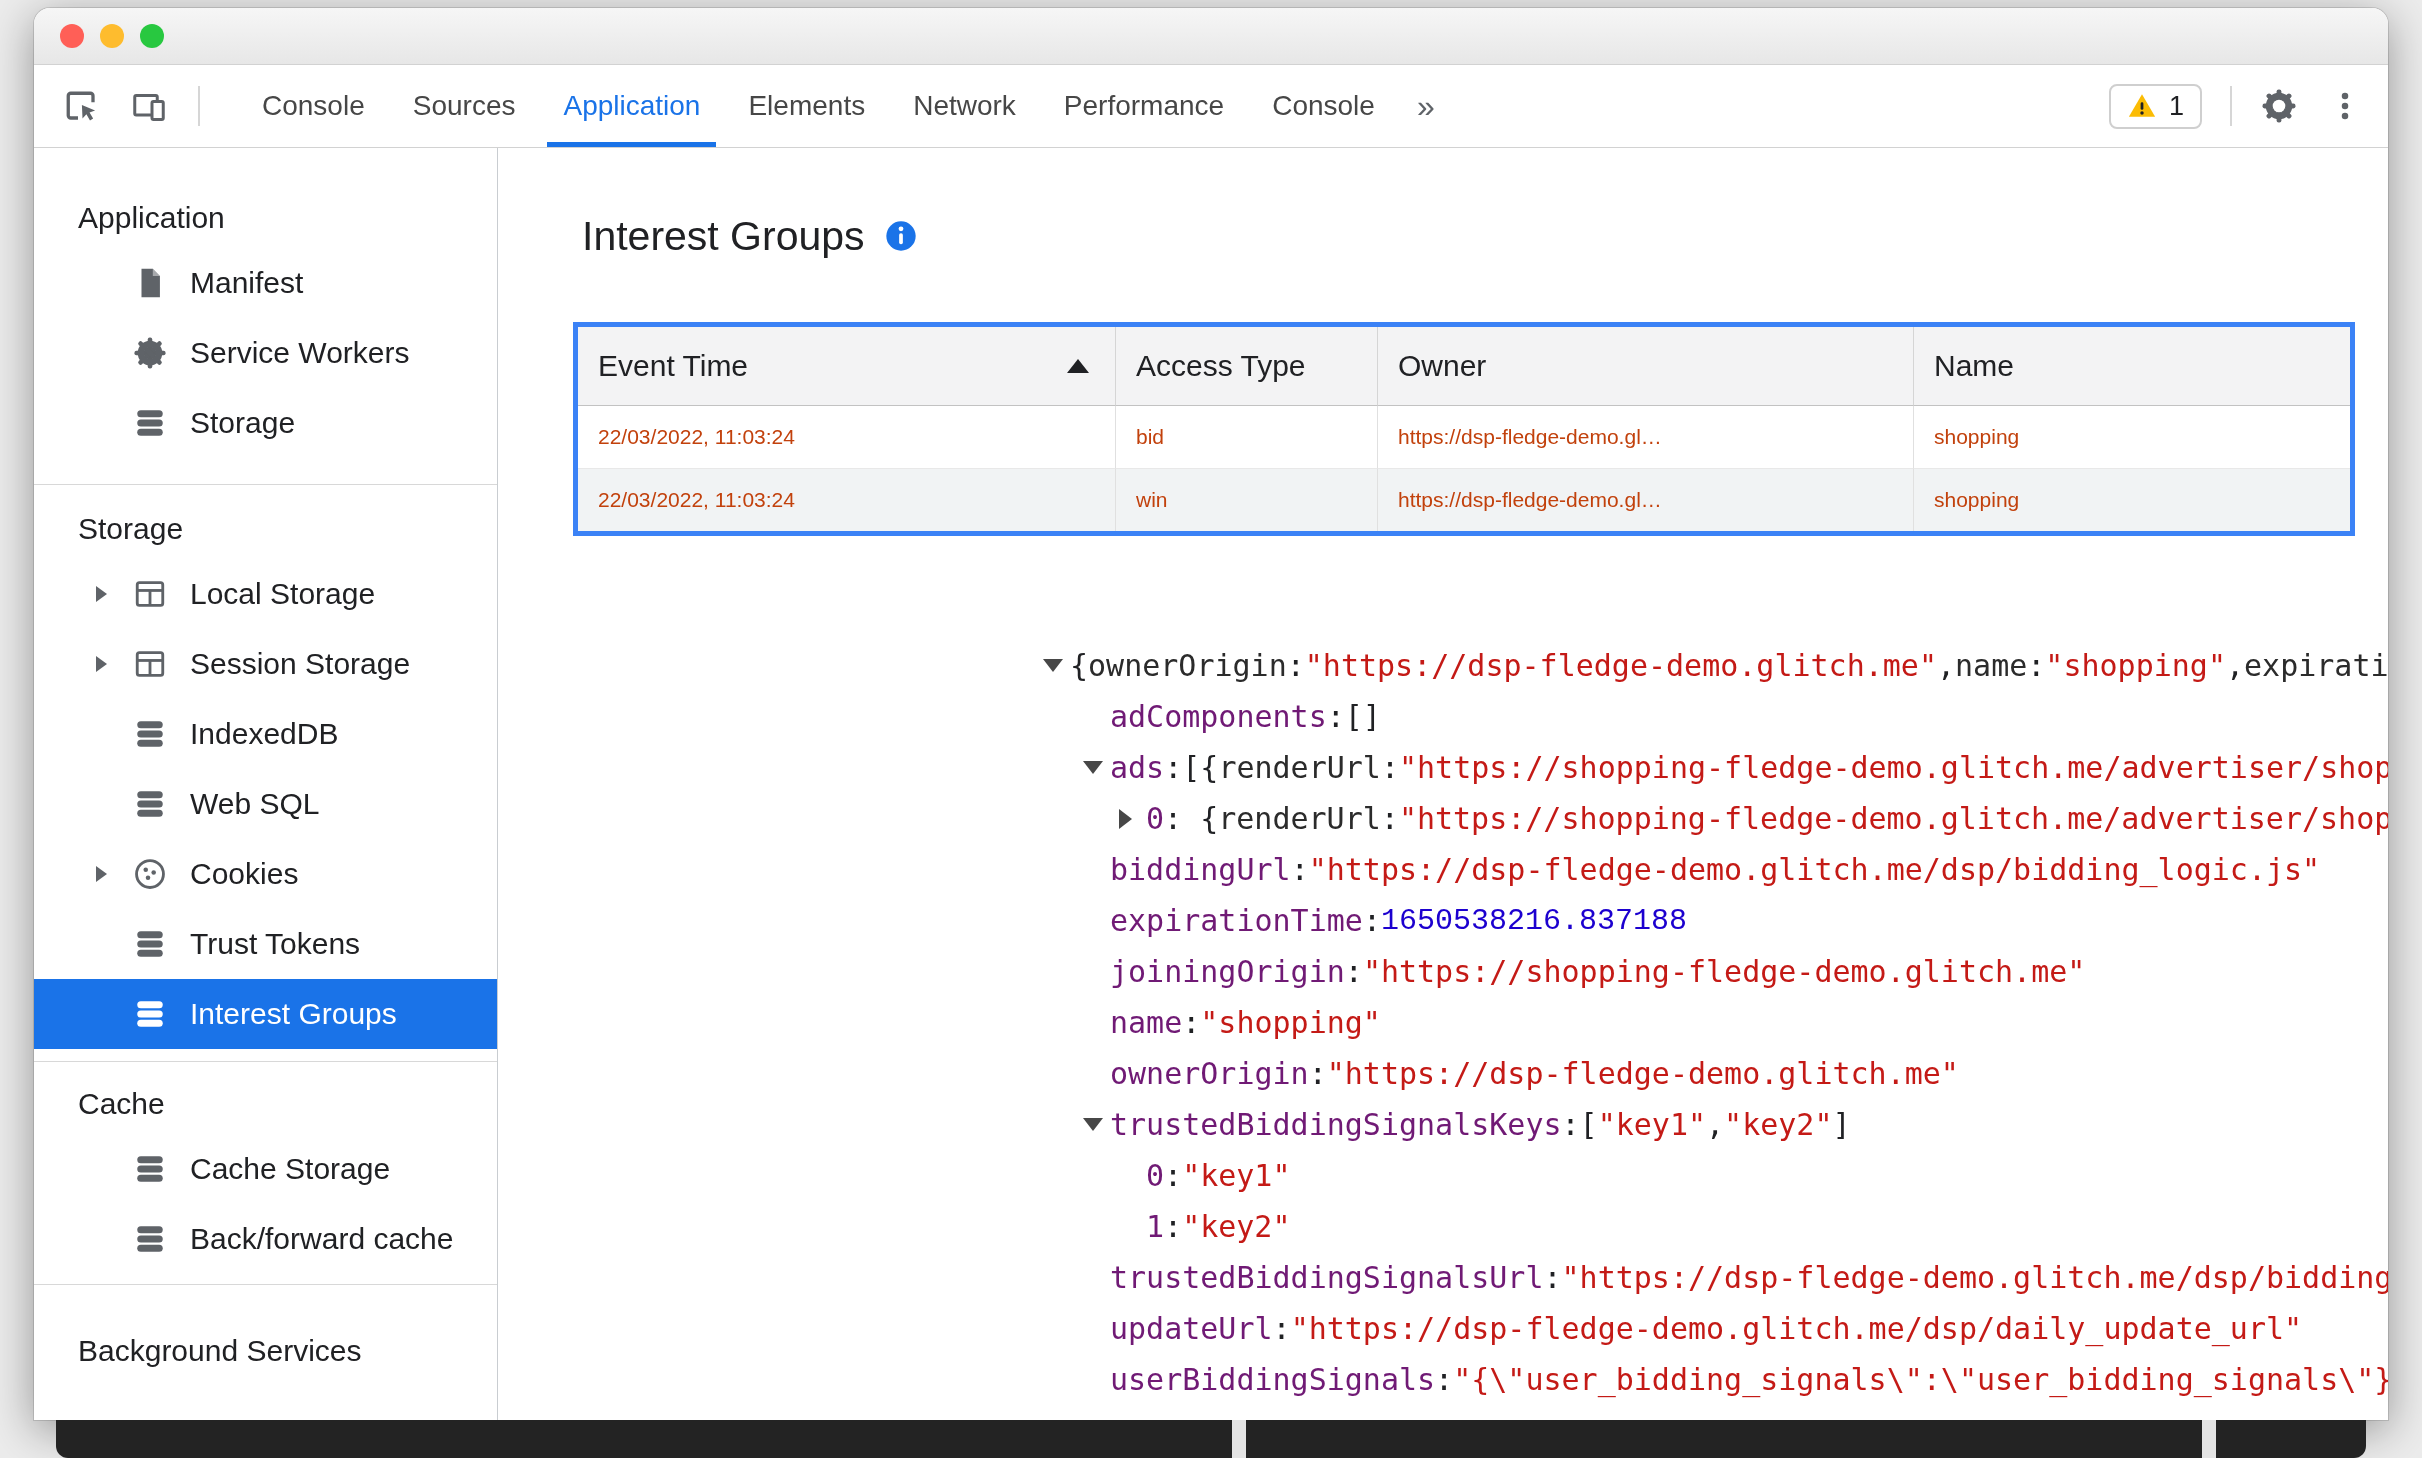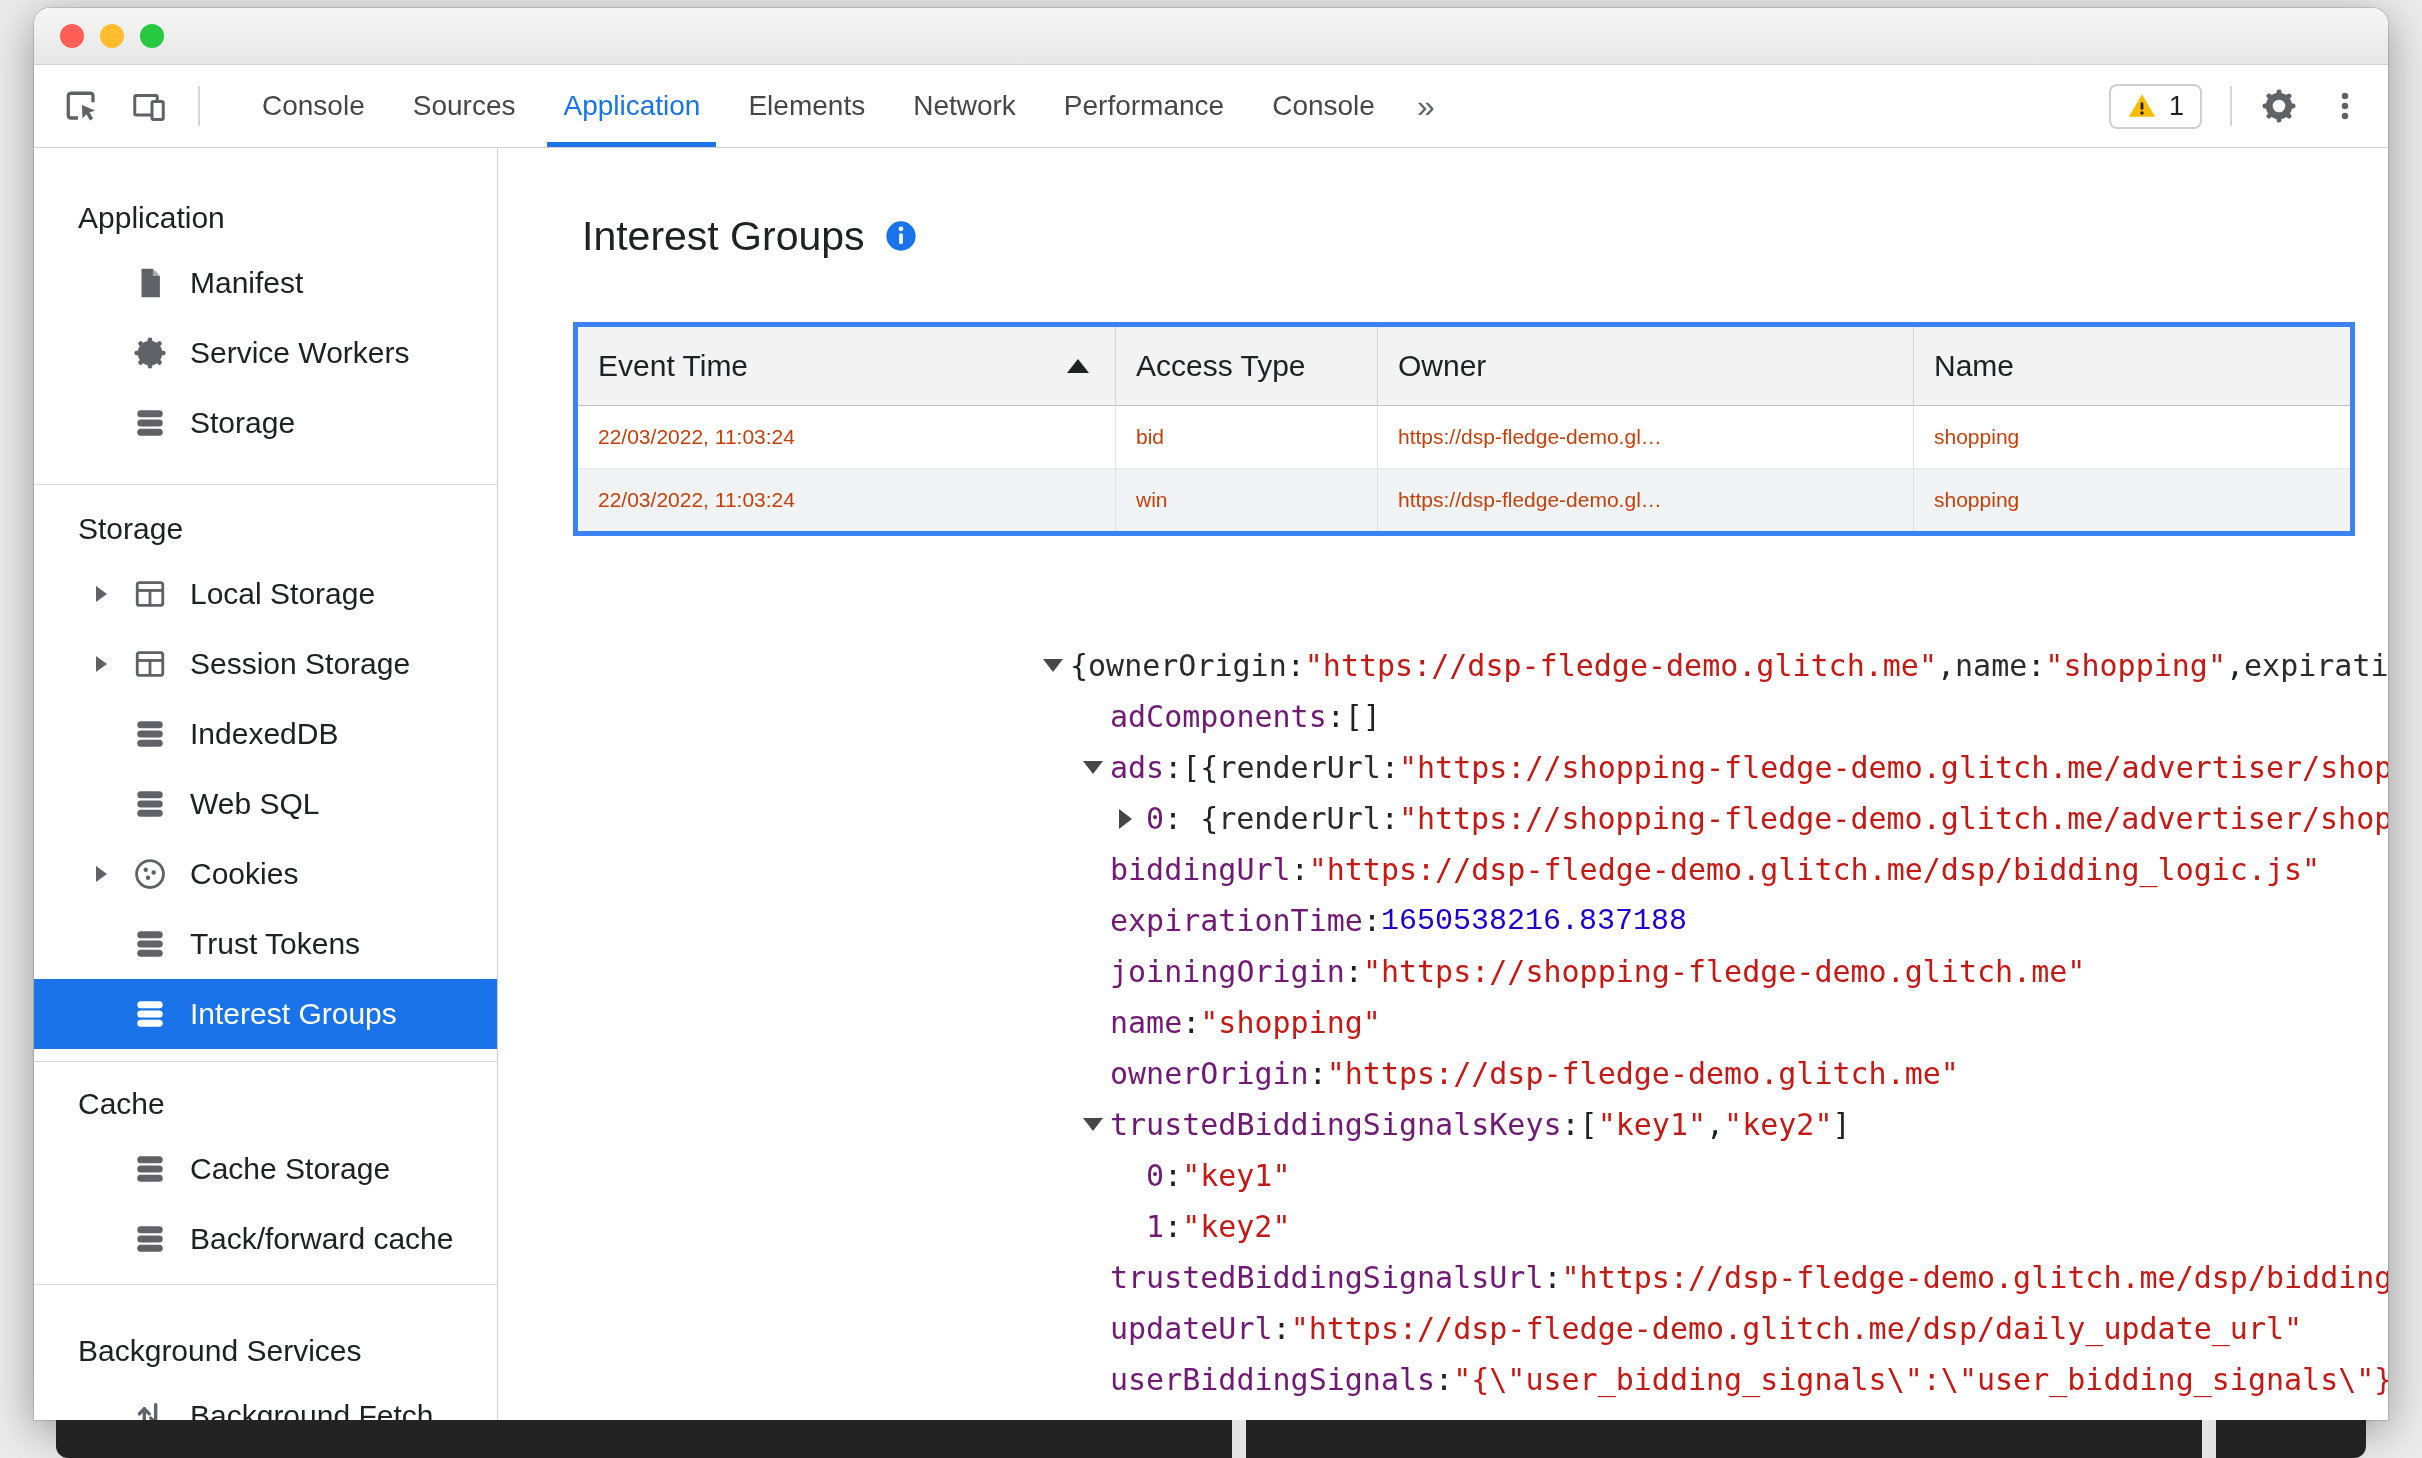--- a/index.html
+++ b/index.html
@@ -333,36 +333,20 @@
                 <rect x="3" y="9.5" width="18" height="5" rx="2.5"></rect>
                 <rect x="3" y="16" width="18" height="5" rx="2.5"></rect>
               </svg>
             </span>
             <span class="sb-label">Back/forward cache</span>
           </div>
         </div>
         <div class="sb-divider"></div>
         <div class="sb-sec d">
           <div class="sb-header">Background Services</div>
-          <div class="sb-item">
-            <span class="sb-exp"></span>
-            <span class="sb-icon">
-              <svg viewBox="0 0 24 24">
-                <g fill="none" stroke="currentColor" stroke-width="2.4" stroke-linecap="round">
-                  <path d="M8 20V7"></path>
-                  <path d="M8 7 4.5 10.5"></path>
-                  <path d="M8 7l3.5 3.5"></path>
-                  <path d="M16 4v13"></path>
-                  <path d="M16 17l-3.5-3.5"></path>
-                  <path d="M16 17l3.5 3.5"></path>
-                </g>
-              </svg>
-            </span>
-            <span class="sb-label">Background Fetch</span>
-          </div>
         </div>
       </div>
 
     <div class="main">
       <div class="main-title">
         <h1>Interest Groups</h1>
         <span class="info">
           <svg viewBox="0 0 24 24">
               <circle cx="12" cy="12" r="11" fill="#1a73e8"></circle>
               <rect x="10.6" y="10" width="2.8" height="8.2" rx="1.3" fill="#ffffff"></rect>

